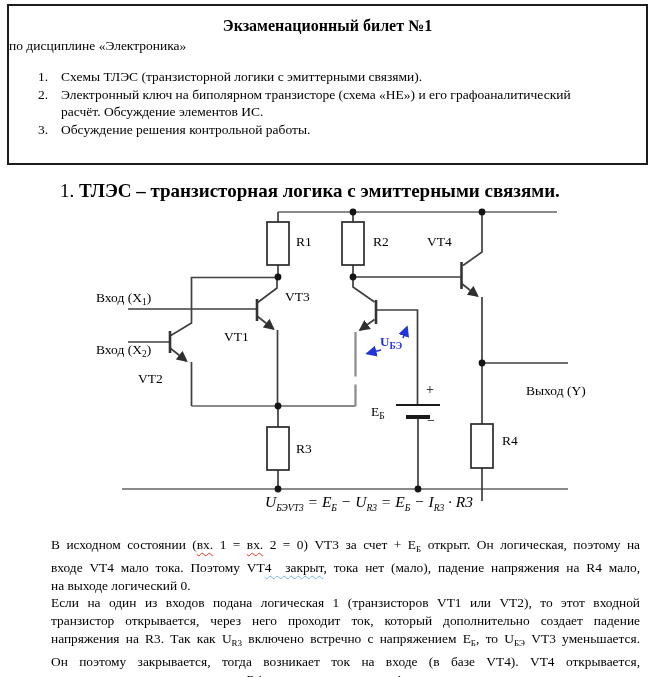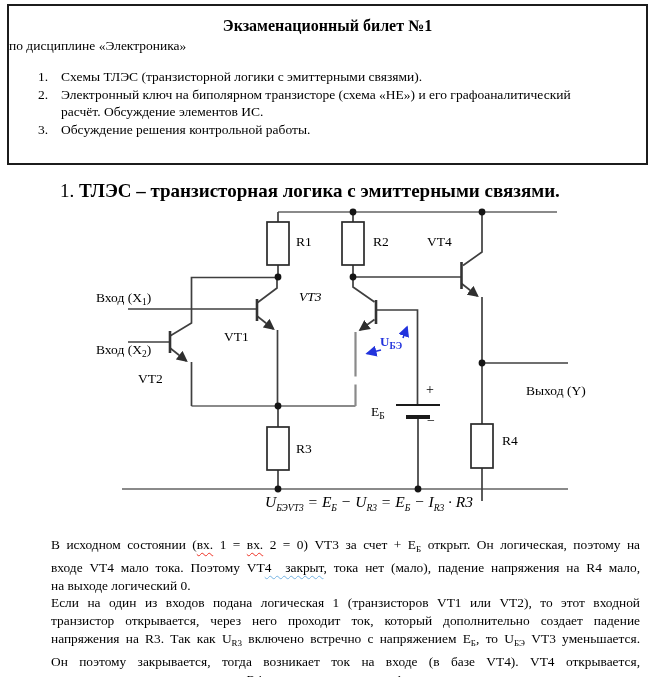--- a/index.html
+++ b/index.html
@@ -159,21 +159,21 @@
     <g stroke="#2233dd" stroke-width="1.6" fill="none">
       <line x1="403" y1="143" x2="407" y2="132" marker-end="url(#ahb)"></line>
       <line x1="381" y1="155" x2="367" y2="158.5" marker-end="url(#ahb)"></line>
     </g>
   </svg>
 
   <div class="circuit-labels">
       <div class="clabel" style="left: 296px; top: 234px;"><span class="seg">R1</span></div>
       <div class="clabel" style="left: 373px; top: 234px;"><span class="seg">R2</span></div>
       <div class="clabel" style="left: 427px; top: 234px;"><span class="seg">VT4</span></div>
-      <div class="clabel" style="left: 299px; top: 289px; font-style: italic;"><span class="seg">VT3</span></div>
+      <div class="clabel" style="left: 285px; top: 289px;"><span class="seg">VT3</span></div>
       <div class="clabel" style="left: 224px; top: 329px;"><span class="seg">VT1</span></div>
       <div class="clabel" style="left: 138px; top: 371px;"><span class="seg">VT2</span></div>
       <div class="clabel" style="left: 296px; top: 441px;"><span class="seg">R3</span></div>
       <div class="clabel" style="left: 502px; top: 433px;"><span class="seg">R4</span></div>
       <div class="clabel" style="left: 96px; top: 290px;"><span class="seg">Вход (X</span><span class="seg sub">1</span><span class="seg">)</span></div>
       <div class="clabel" style="left: 96px; top: 342px;"><span class="seg">Вход (X</span><span class="seg sub">2</span><span class="seg">)</span></div>
       <div class="clabel" style="left: 526px; top: 383px;"><span class="seg">Выход (Y)</span></div>
       <div class="clabel" style="left: 371px; top: 404px; text-align: right;"><span class="seg">Е</span><span class="seg sub">Б</span></div>
       <div class="clabel sign" style="left: 426px; top: 382px;"><span class="seg">+</span></div>
       <div class="clabel sign" style="left: 427px; top: 413px;"><span class="seg">−</span></div>

